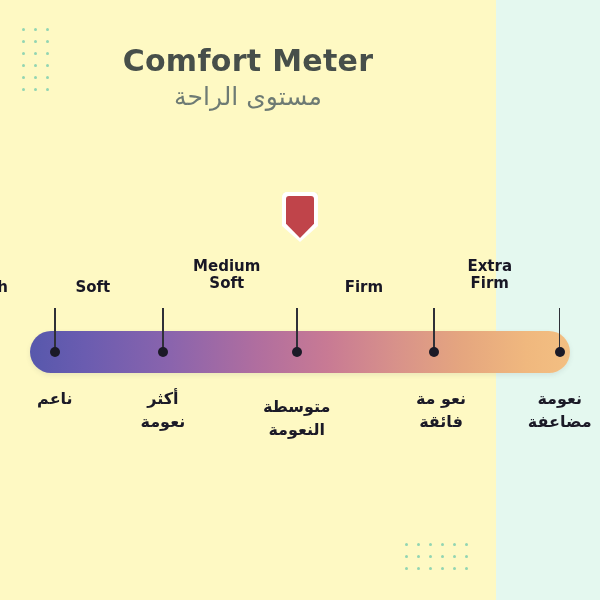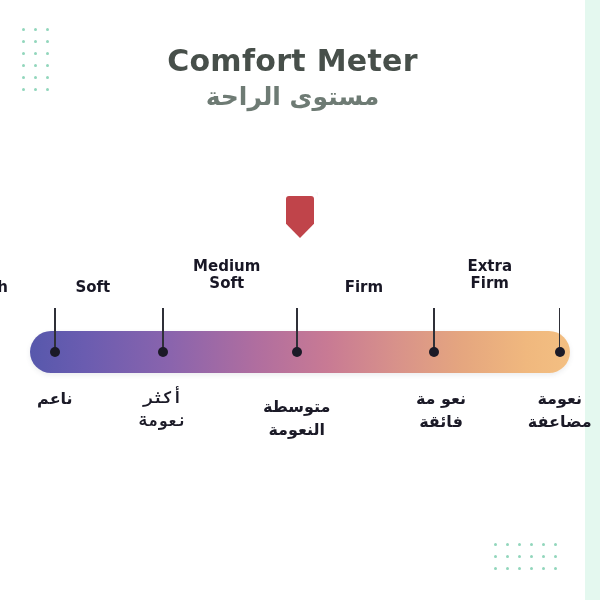--- a/index.html
+++ b/index.html
@@ -9,23 +9,23 @@
   body {
     width: 600px;
     height: 600px;
     overflow: hidden;
     background: #e4f8ef;
     font-family: "DejaVu Sans", "Liberation Sans", sans-serif;
   }
 
   #canvas {
     position: relative;
-    width: 585px;
+    width: 496px;
     height: 600px;
-    background: #ffffff;
+    background: #fef9c3;
   }
 
   
   .dot-grid {
     position: absolute;
     display: grid;
     gap: 9px;
   }
   .dot-grid .dot {
     width: 3px;
@@ -58,21 +58,21 @@
   #title {
     font-size: 30px;
     font-weight: 700;
     letter-spacing: .3px;
     color: #474f4a;
     line-height: 1.12;
   }
   #subtitle-ar {
     margin-top: 4px;
     font-size: 25px;
-    font-weight: 700;
+    font-weight: 400;
     color: #6e7b74;
     line-height: 1.2;
     direction: rtl;
     letter-spacing: 1px;
   }
 
   
   #meter {
     position: absolute;
     left: 0;
@@ -258,21 +258,21 @@
         </div>
         <div class="tick" style="left: 559.74px;">
           <div class="tick-label" style="top: 258px;">Extra
 Firm</div>
           <div class="tick-line" style="top: 308px; height: 44px;"></div>
           <div class="tick-dot" style="top: 347px;"></div>
         </div>
       </div>
     <div id="ar-layer">
         <div class="ar-label" style="left: 54.84px;">ناعم</div>
-        <div class="ar-label" style="left: 162.84px; font-family: Liberation Mono, monospace;">أكثر
+        <div class="ar-label" style="left: 162.84px;">أكثر
 نعومة</div>
         <div class="ar-label" style="left: 296.76px; margin-top: 8px;">متوسطة
 النعومة</div>
         <div class="ar-label" style="left: 441px;">نعو مة
 فائقة</div>
         <div class="ar-label" style="left: 559.74px;">نعومة
 مضاعفة</div>
       </div>
     <div id="marker" style="left: 282px;">
       <div class="shield-outer">

